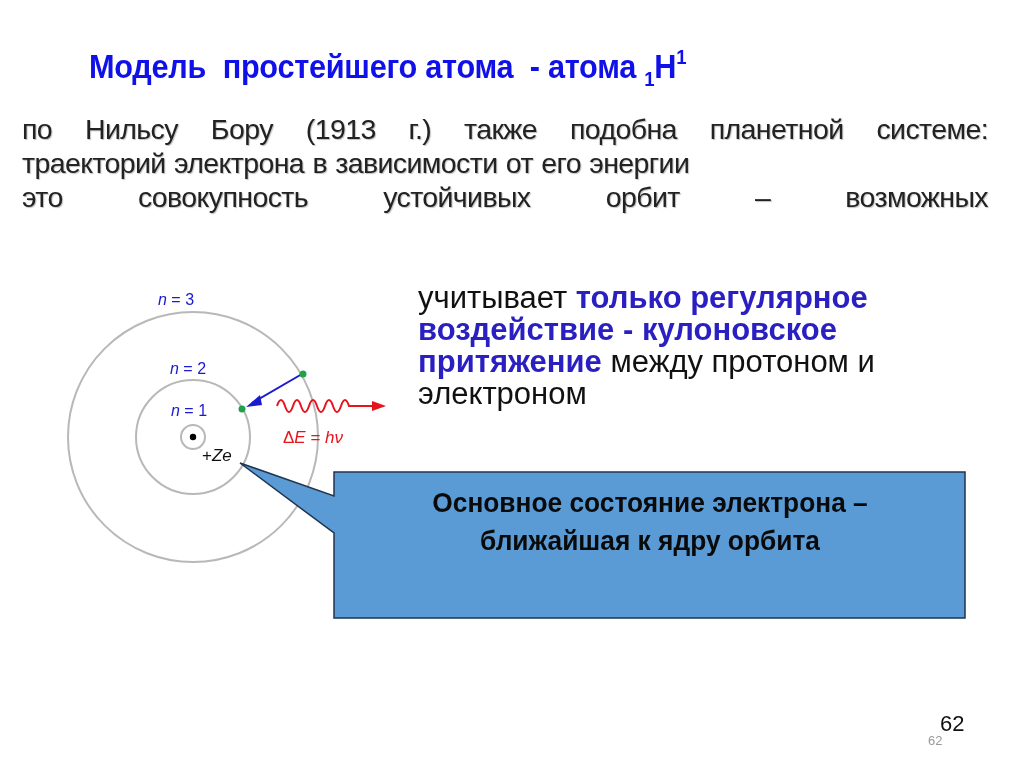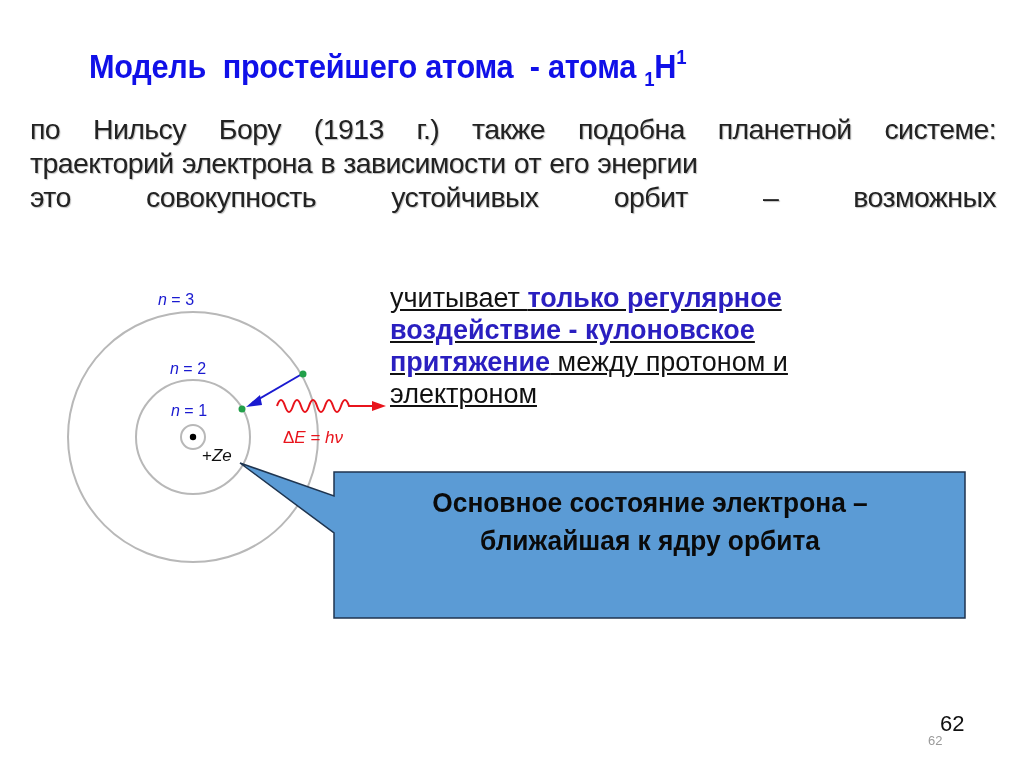--- a/index.html
+++ b/index.html
@@ -35,21 +35,21 @@
     .title sub {
       font-size: 20px;
       vertical-align: -8px;
     }
     .title sup {
       font-size: 20px;
       vertical-align: 14px;
     }
     .intro {
       position: absolute;
-      left: 30px;
+      left: 22px;
       top: 112px;
       width: 966px;
       font-family: "Liberation Sans", sans-serif;
       font-size: 28.5px;
       line-height: 34px;
       color: #222222;
       text-align: justify;
       text-align-last: left;
       text-shadow: 1px 1px 1px rgba(0,0,0,0.25);
       letter-spacing: -0.6px;
@@ -70,28 +70,27 @@
       top: 0;
       width: 1024px;
       height: 767px;
       pointer-events: none;
     }
     .diagram text {
       font-family: "Liberation Sans", sans-serif;
     }
     .note {
       position: absolute;
-      left: 390px;
+      left: 418px;
       top: 282px;
       width: 520px;
       font-family: "Liberation Sans", sans-serif;
-      font-size: 27px;
+      font-size: 31px;
       line-height: 32px;
       color: #111111;
-      text-decoration: underline;
     }
     .note .em {
       color: #2a1fc0;
       font-weight: bold;
     }
     .callout-text {
       position: absolute;
       left: 334px;
       top: 484px;
       width: 632px;

